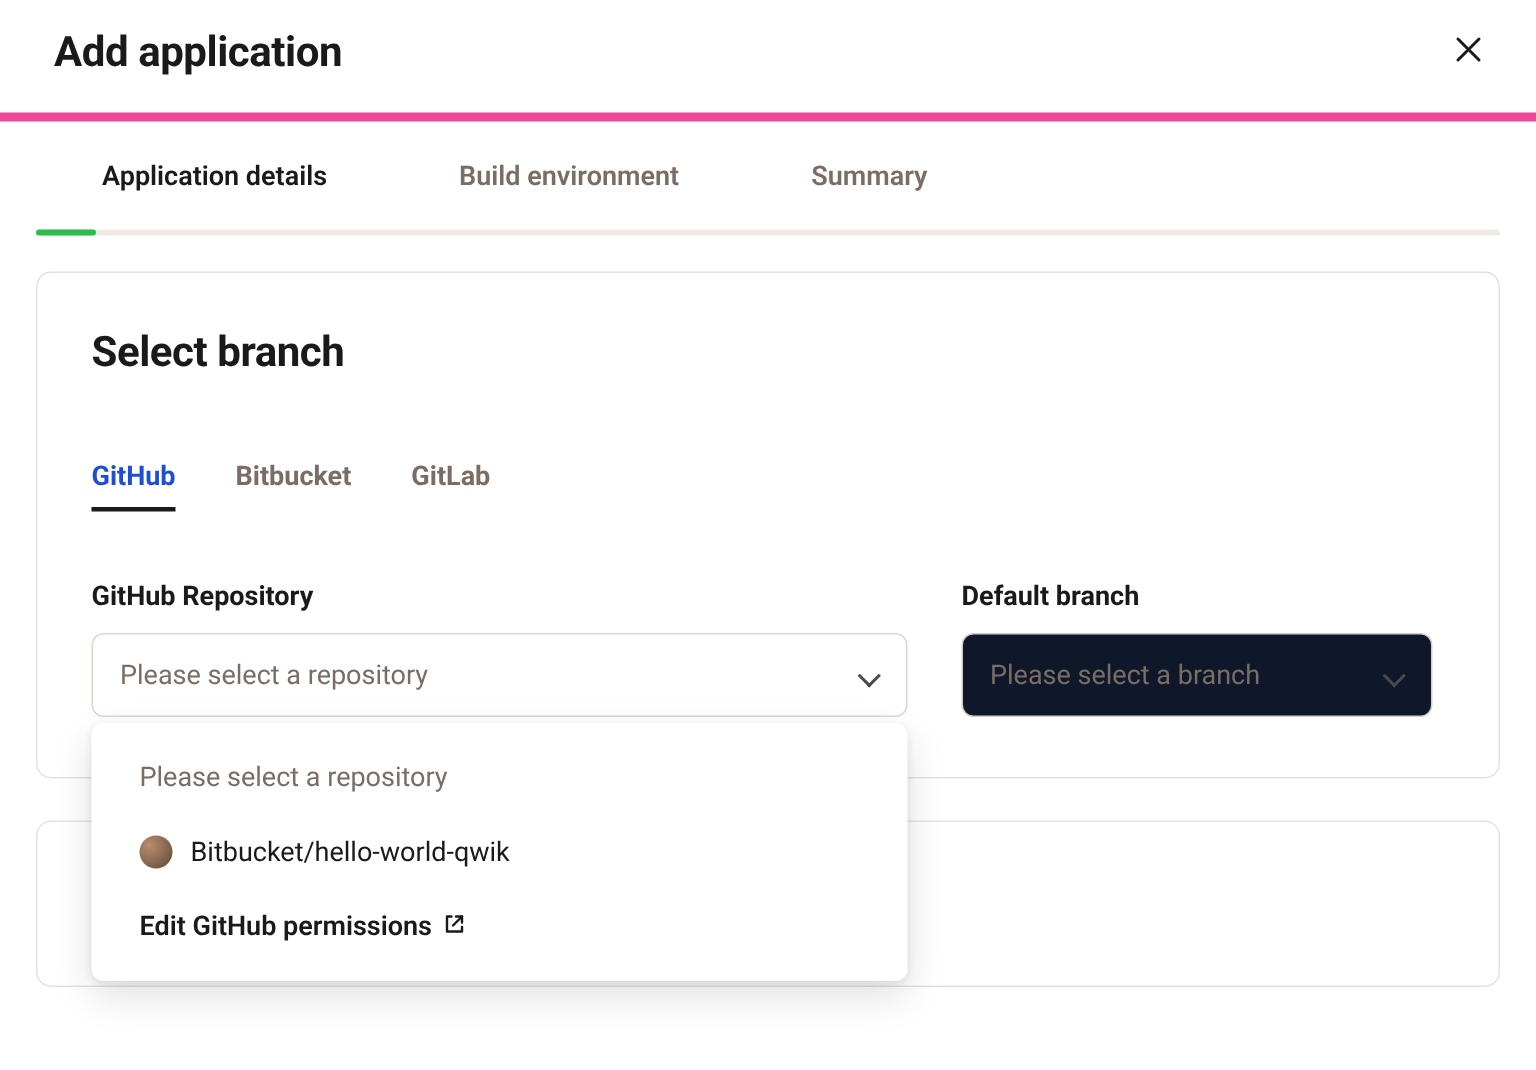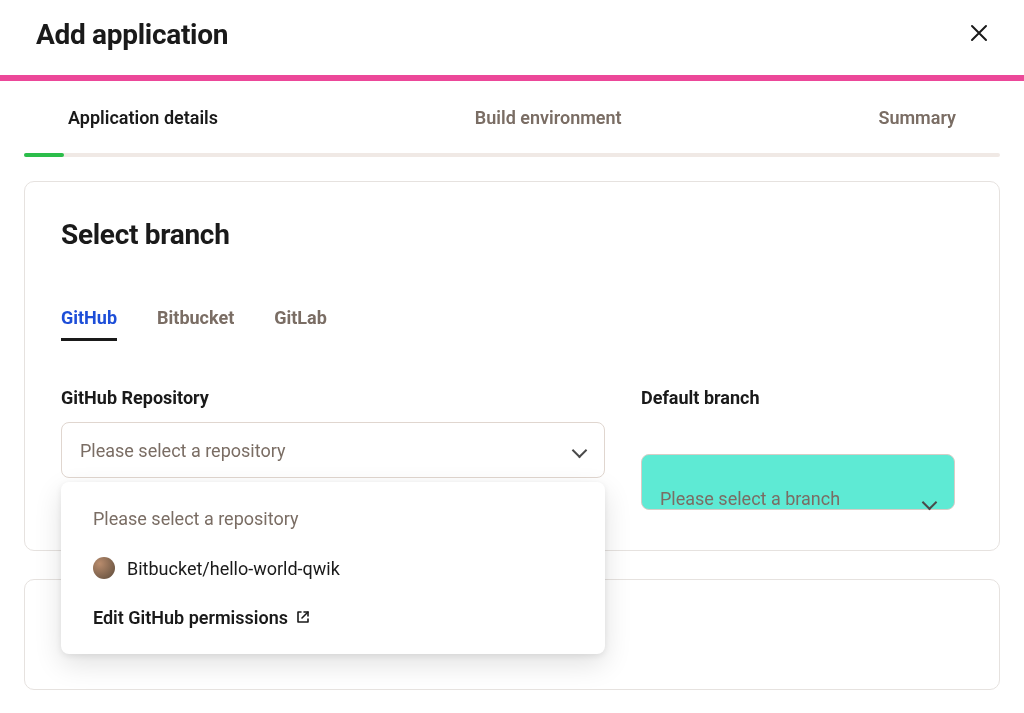--- a/index.html
+++ b/index.html
@@ -28,21 +28,20 @@
     font-size: 20px;
     line-height: 1;
     color: #1a1a1a;
   }
   .stepper-wrap {
     padding: 0px 24px 0px 24px;
   }
   .stepper {
     display: flex;
     align-items: center;
-    justify-content: space-between;
     height: 72px;
   }
   .stepper-item {
     font-size: 18px;
     font-weight: 600;
     color: #7a6d64;
     cursor: pointer;
     padding: 0 44px;
   }
   .stepper-item.active {
@@ -100,21 +99,21 @@
   .form-row {
     display: flex;
     gap: 36px;
     margin-top: 46px;
   }
   .form-col {
     display: flex;
     flex-direction: column;
   }
   .form-col.repo { flex: 0 0 544px; }
-  .form-col.branch { flex: 0 0 314px; gap: 32px; }
+  .form-col.branch { flex: 0 0 314px; }
   .form-label {
     font-size: 18px;
     font-weight: 700;
     color: #1a1a1a;
     margin-bottom: 14px;
   }
   .select-box {
     display: flex;
     align-items: center;
     justify-content: space-between;
@@ -124,22 +123,21 @@
     font-size: 18px;
     cursor: pointer;
   }
   .select-box .placeholder { color: #7a6d64; }
   .select-box.repo {
     border: 1px solid #e0d6cf;
     background: #fff;
   }
   .select-box.branch {
     border: 1px solid #d6cdc6;
-    background: #5eead4;
-    align-items: flex-end;
+    background: #0f172a;
   }
   .chev {
     width: 14px;
     height: 14px;
     position: relative;
   }
   .chev::before {
     content: "";
     position: absolute;
     left: 2px;

